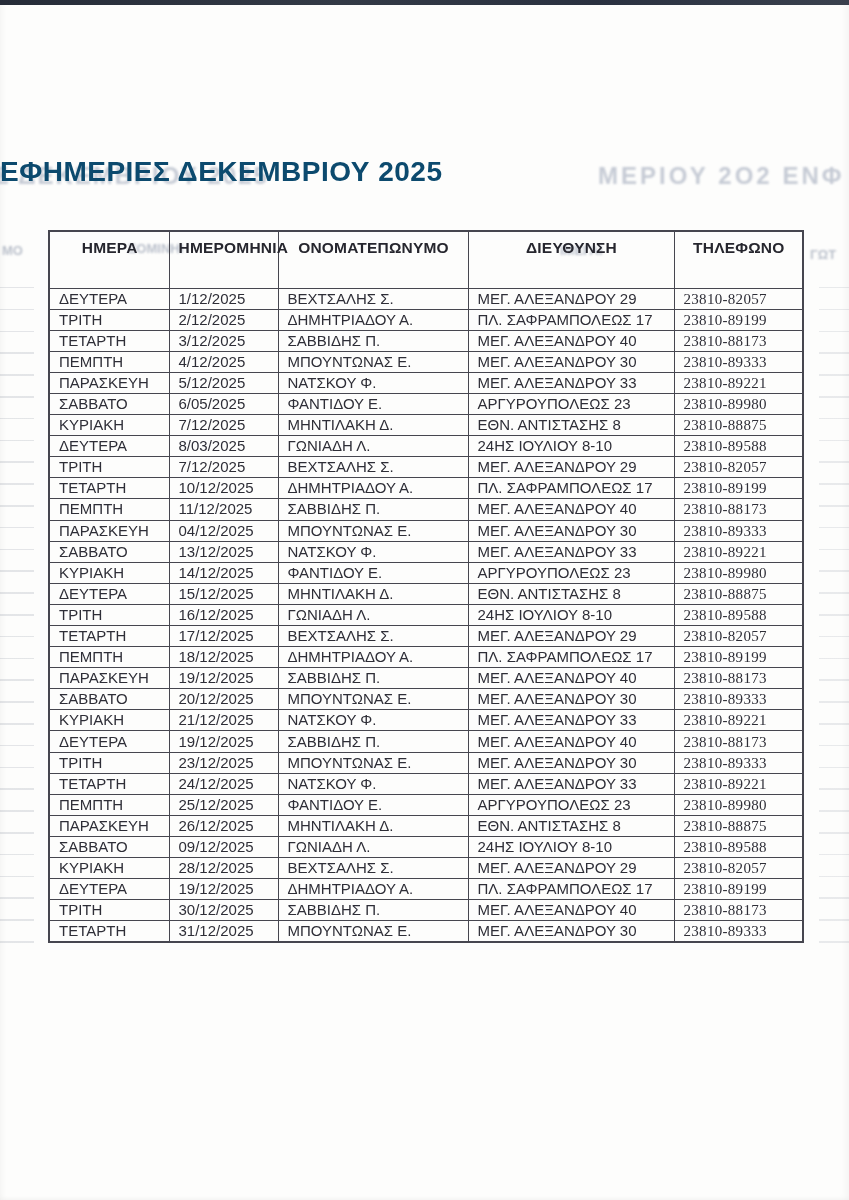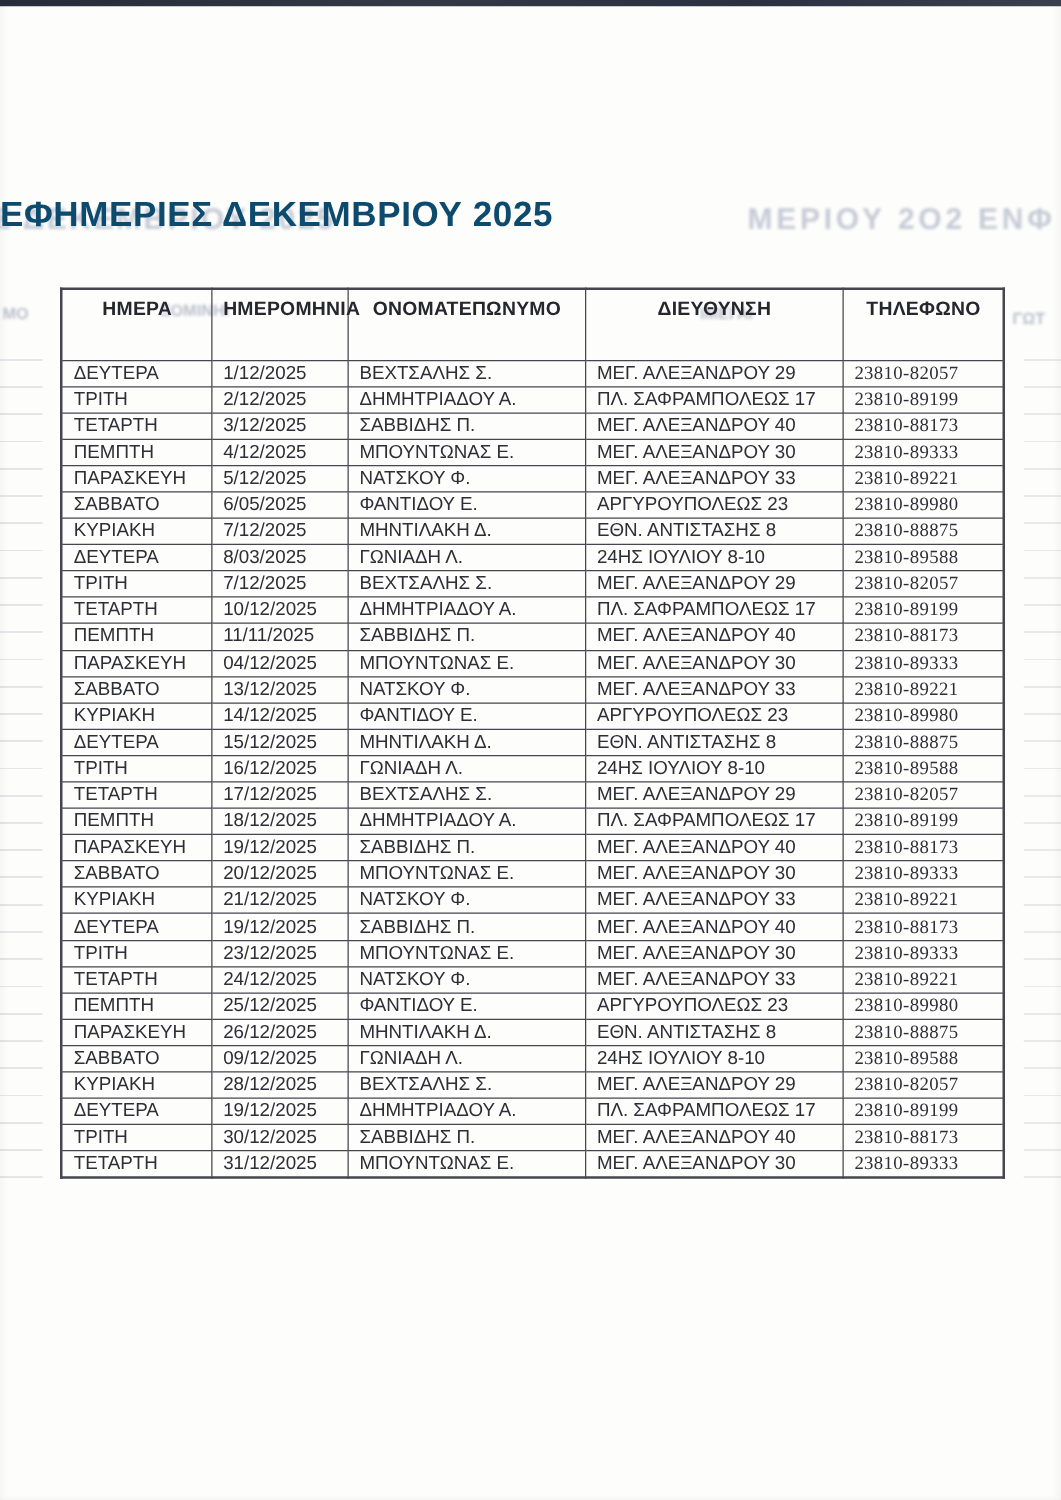--- a/index.html
+++ b/index.html
@@ -197,21 +197,21 @@
         </tr>
         <tr>
           <td>ΤΕΤΑΡΤΗ</td>
           <td>10/12/2025</td>
           <td>ΔΗΜΗΤΡΙΑΔΟΥ Α.</td>
           <td>ΠΛ. ΣΑΦΡΑΜΠΟΛΕΩΣ 17</td>
           <td>23810-89199</td>
         </tr>
         <tr>
           <td>ΠΕΜΠΤΗ</td>
-          <td>11/11/2025</td>
+          <td>11/12/2025</td>
           <td>ΣΑΒΒΙΔΗΣ Π.</td>
           <td>ΜΕΓ. ΑΛΕΞΑΝΔΡΟΥ 40</td>
           <td>23810-88173</td>
         </tr>
         <tr>
           <td>ΠΑΡΑΣΚΕΥΗ</td>
           <td>04/12/2025</td>
           <td>ΜΠΟΥΝΤΩΝΑΣ Ε.</td>
           <td>ΜΕΓ. ΑΛΕΞΑΝΔΡΟΥ 30</td>
           <td>23810-89333</td>

